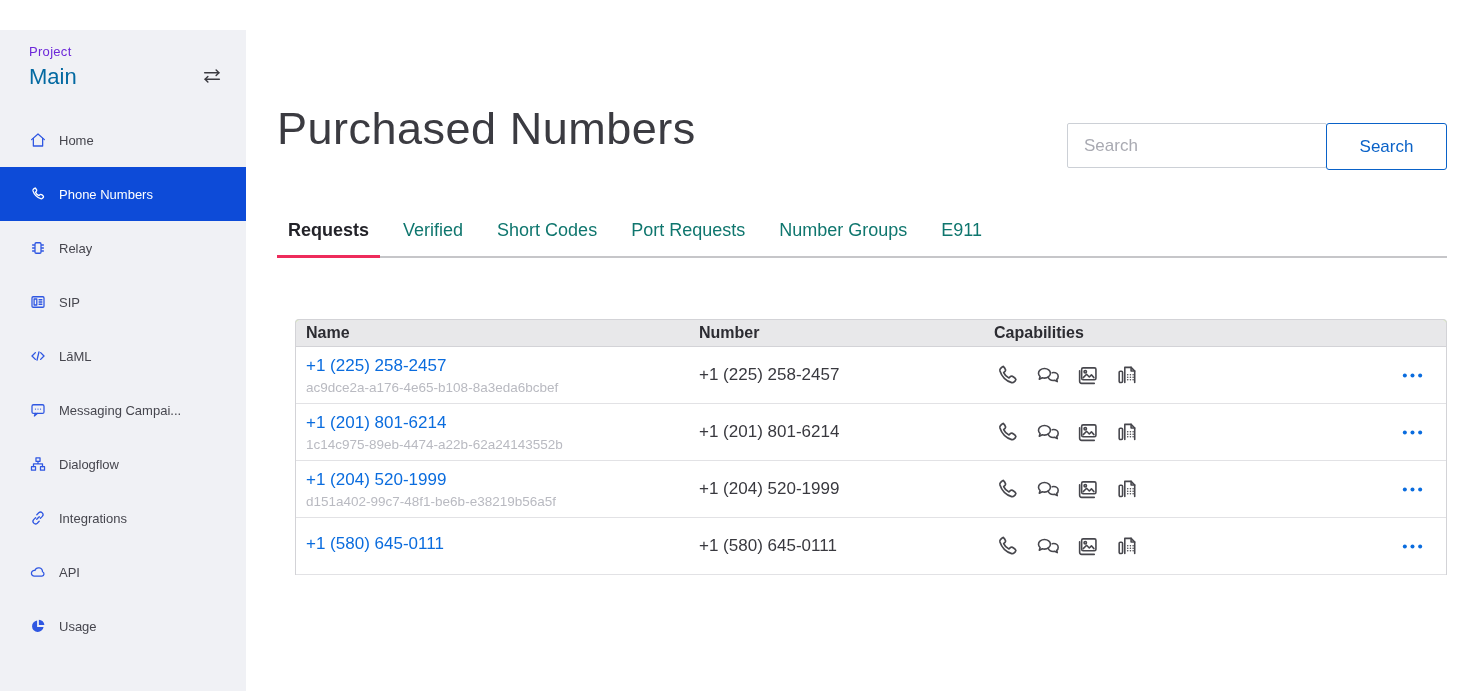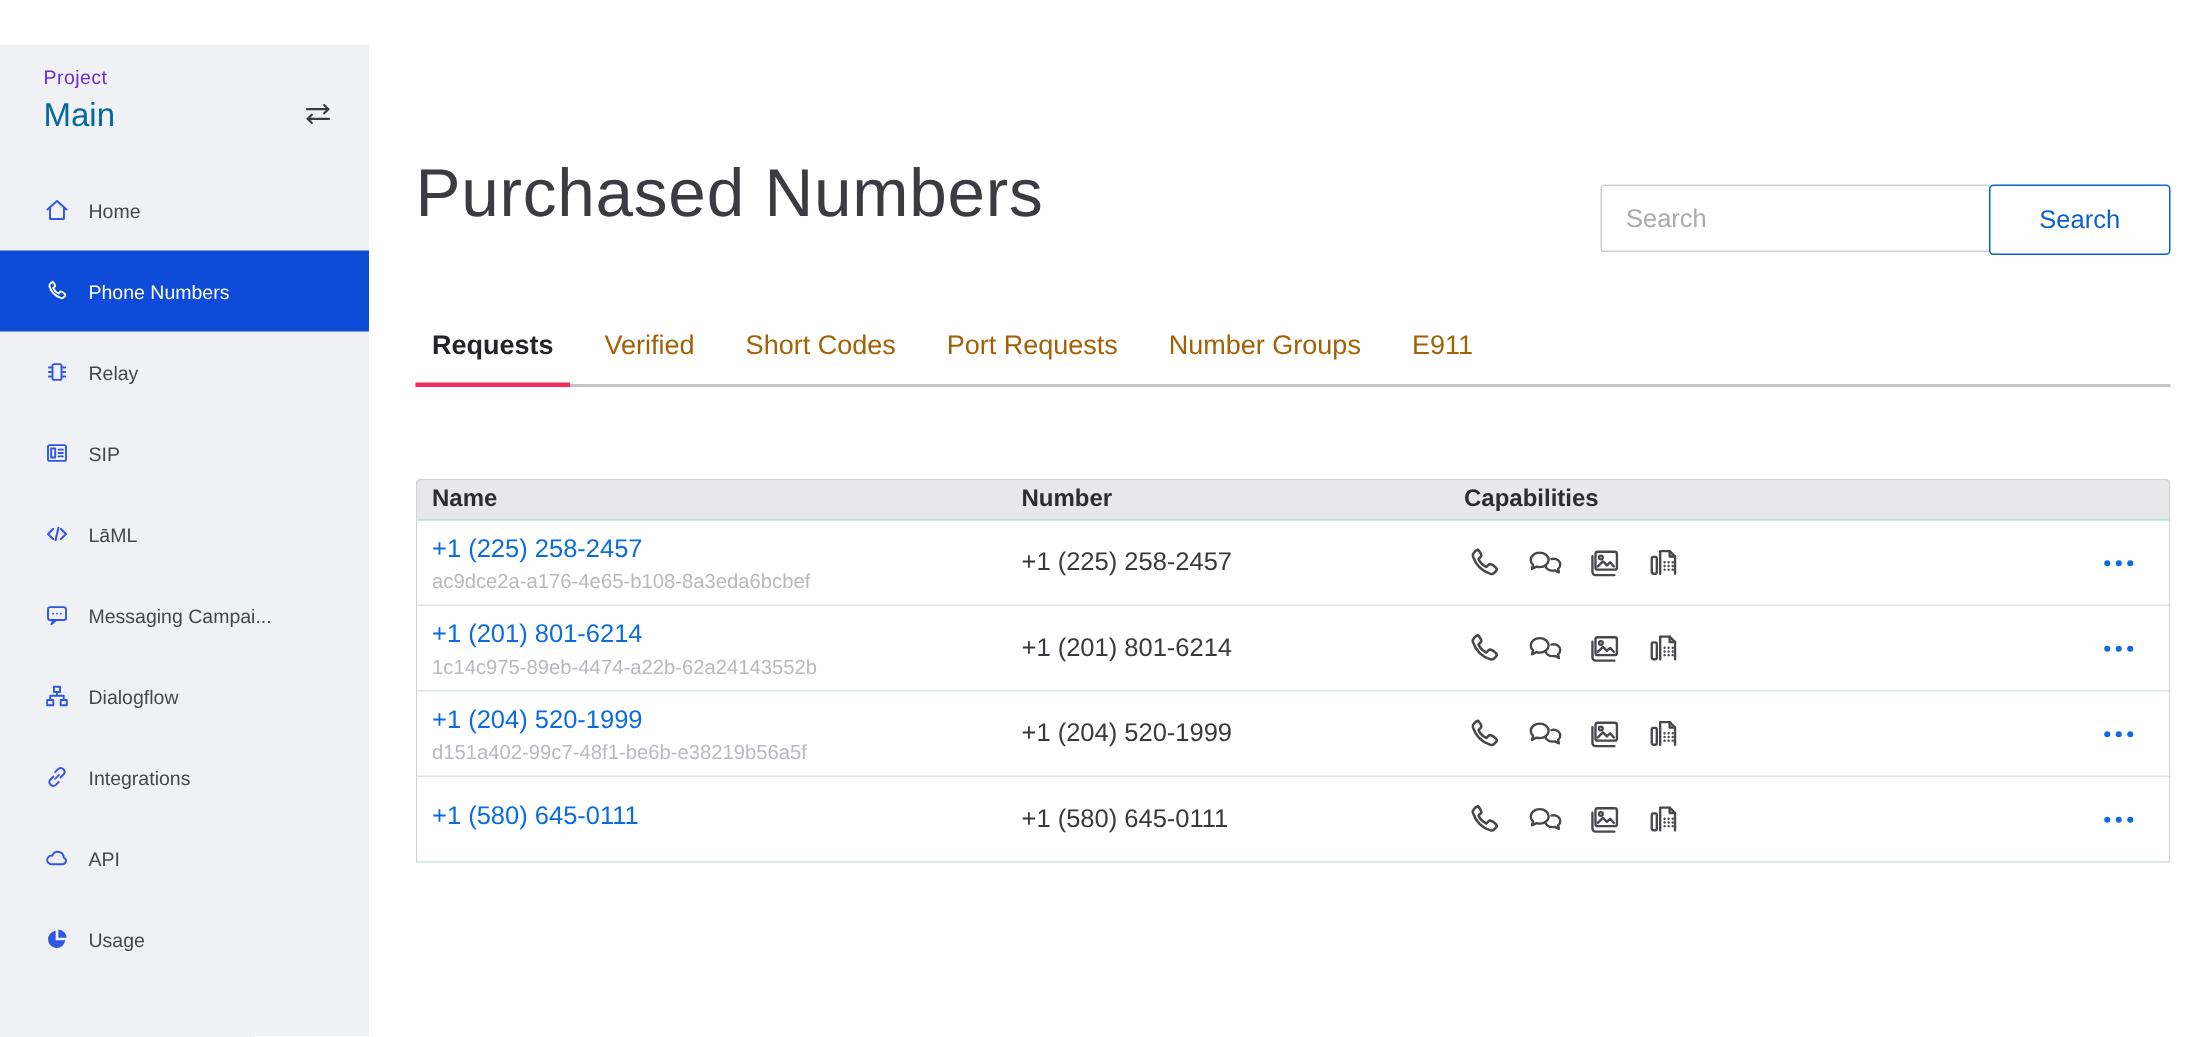--- a/index.html
+++ b/index.html
@@ -33,28 +33,28 @@
   .search-input::placeholder { color:#a9aab2; }
   .search-btn { width:121px; height:47px; margin-left:-1px; background:#fff; border:1px solid var(--button-blue,#0a62c8);
                 border-radius:3px; color:var(--button-blue,#0a62c8); font-size:17px; font-family:inherit; cursor:pointer; }
   .new-btn { margin-left:20px; width:129px; height:46px; background:var(--button-blue,#0a62c8); border:none; border-radius:4px;
              color:#fff; font-size:17px; font-family:inherit; display:flex; align-items:center; justify-content:center;
              gap:11px; cursor:pointer; }
   .new-btn svg { width:17px; height:17px; }
 
   
   .tabs { display:flex; gap:12px; margin-top:50px; border-bottom:2px solid #c6c6c9; }
-  .tab { padding:0 11px 15px 11px; font-size:18px; color:#a16207; cursor:pointer; position:relative; white-space:nowrap; }
+  .tab { padding:0 11px 15px 11px; font-size:18px; color:#0f766e; cursor:pointer; position:relative; white-space:nowrap; }
   .tab.active { color:#232329; font-weight:700; }
   .tab.active::after { content:""; position:absolute; left:0; right:0; bottom:-2px; height:3px;
                        background:var(--tab-active-underline,#ee2b5b); }
 
   
   .table-clip { margin-top:61px; height:324px; overflow:hidden; }
-  .table { border:1px solid #d3d3d7; border-bottom:none; border-radius:4px 4px 0 0; background:#5eead4; }
+  .table { border:1px solid #d3d3d7; border-bottom:none; border-radius:4px 4px 0 0; background:#bef264;margin-left:18px; }
   .thead { display:grid; grid-template-columns:393px 295px 1fr 90px; background:var(--table-header-bg,#e8e8ea);
            height:27px; align-items:center; font-weight:700; font-size:16px; color:#2c2c32;
            border-bottom:1px solid #d3d3d7; border-radius:3px 3px 0 0; }
   .thead > div { padding-left:10px; }
   .trow { display:grid; grid-template-columns:393px 295px 1fr 90px; height:57px; align-items:center;
           border-bottom:1px solid #e2e2e5; background:#fff; }
   .cell { padding-left:10px; }
   .name-cell .link { color:var(--link-blue,#0a6cde); font-size:17px; text-decoration:none; display:inline-block; margin-bottom:4px; }
   .name-cell .uuid { color:#b9bac1; font-size:13.5px; }
   .number-cell { font-size:17px; color:#39393f; }

